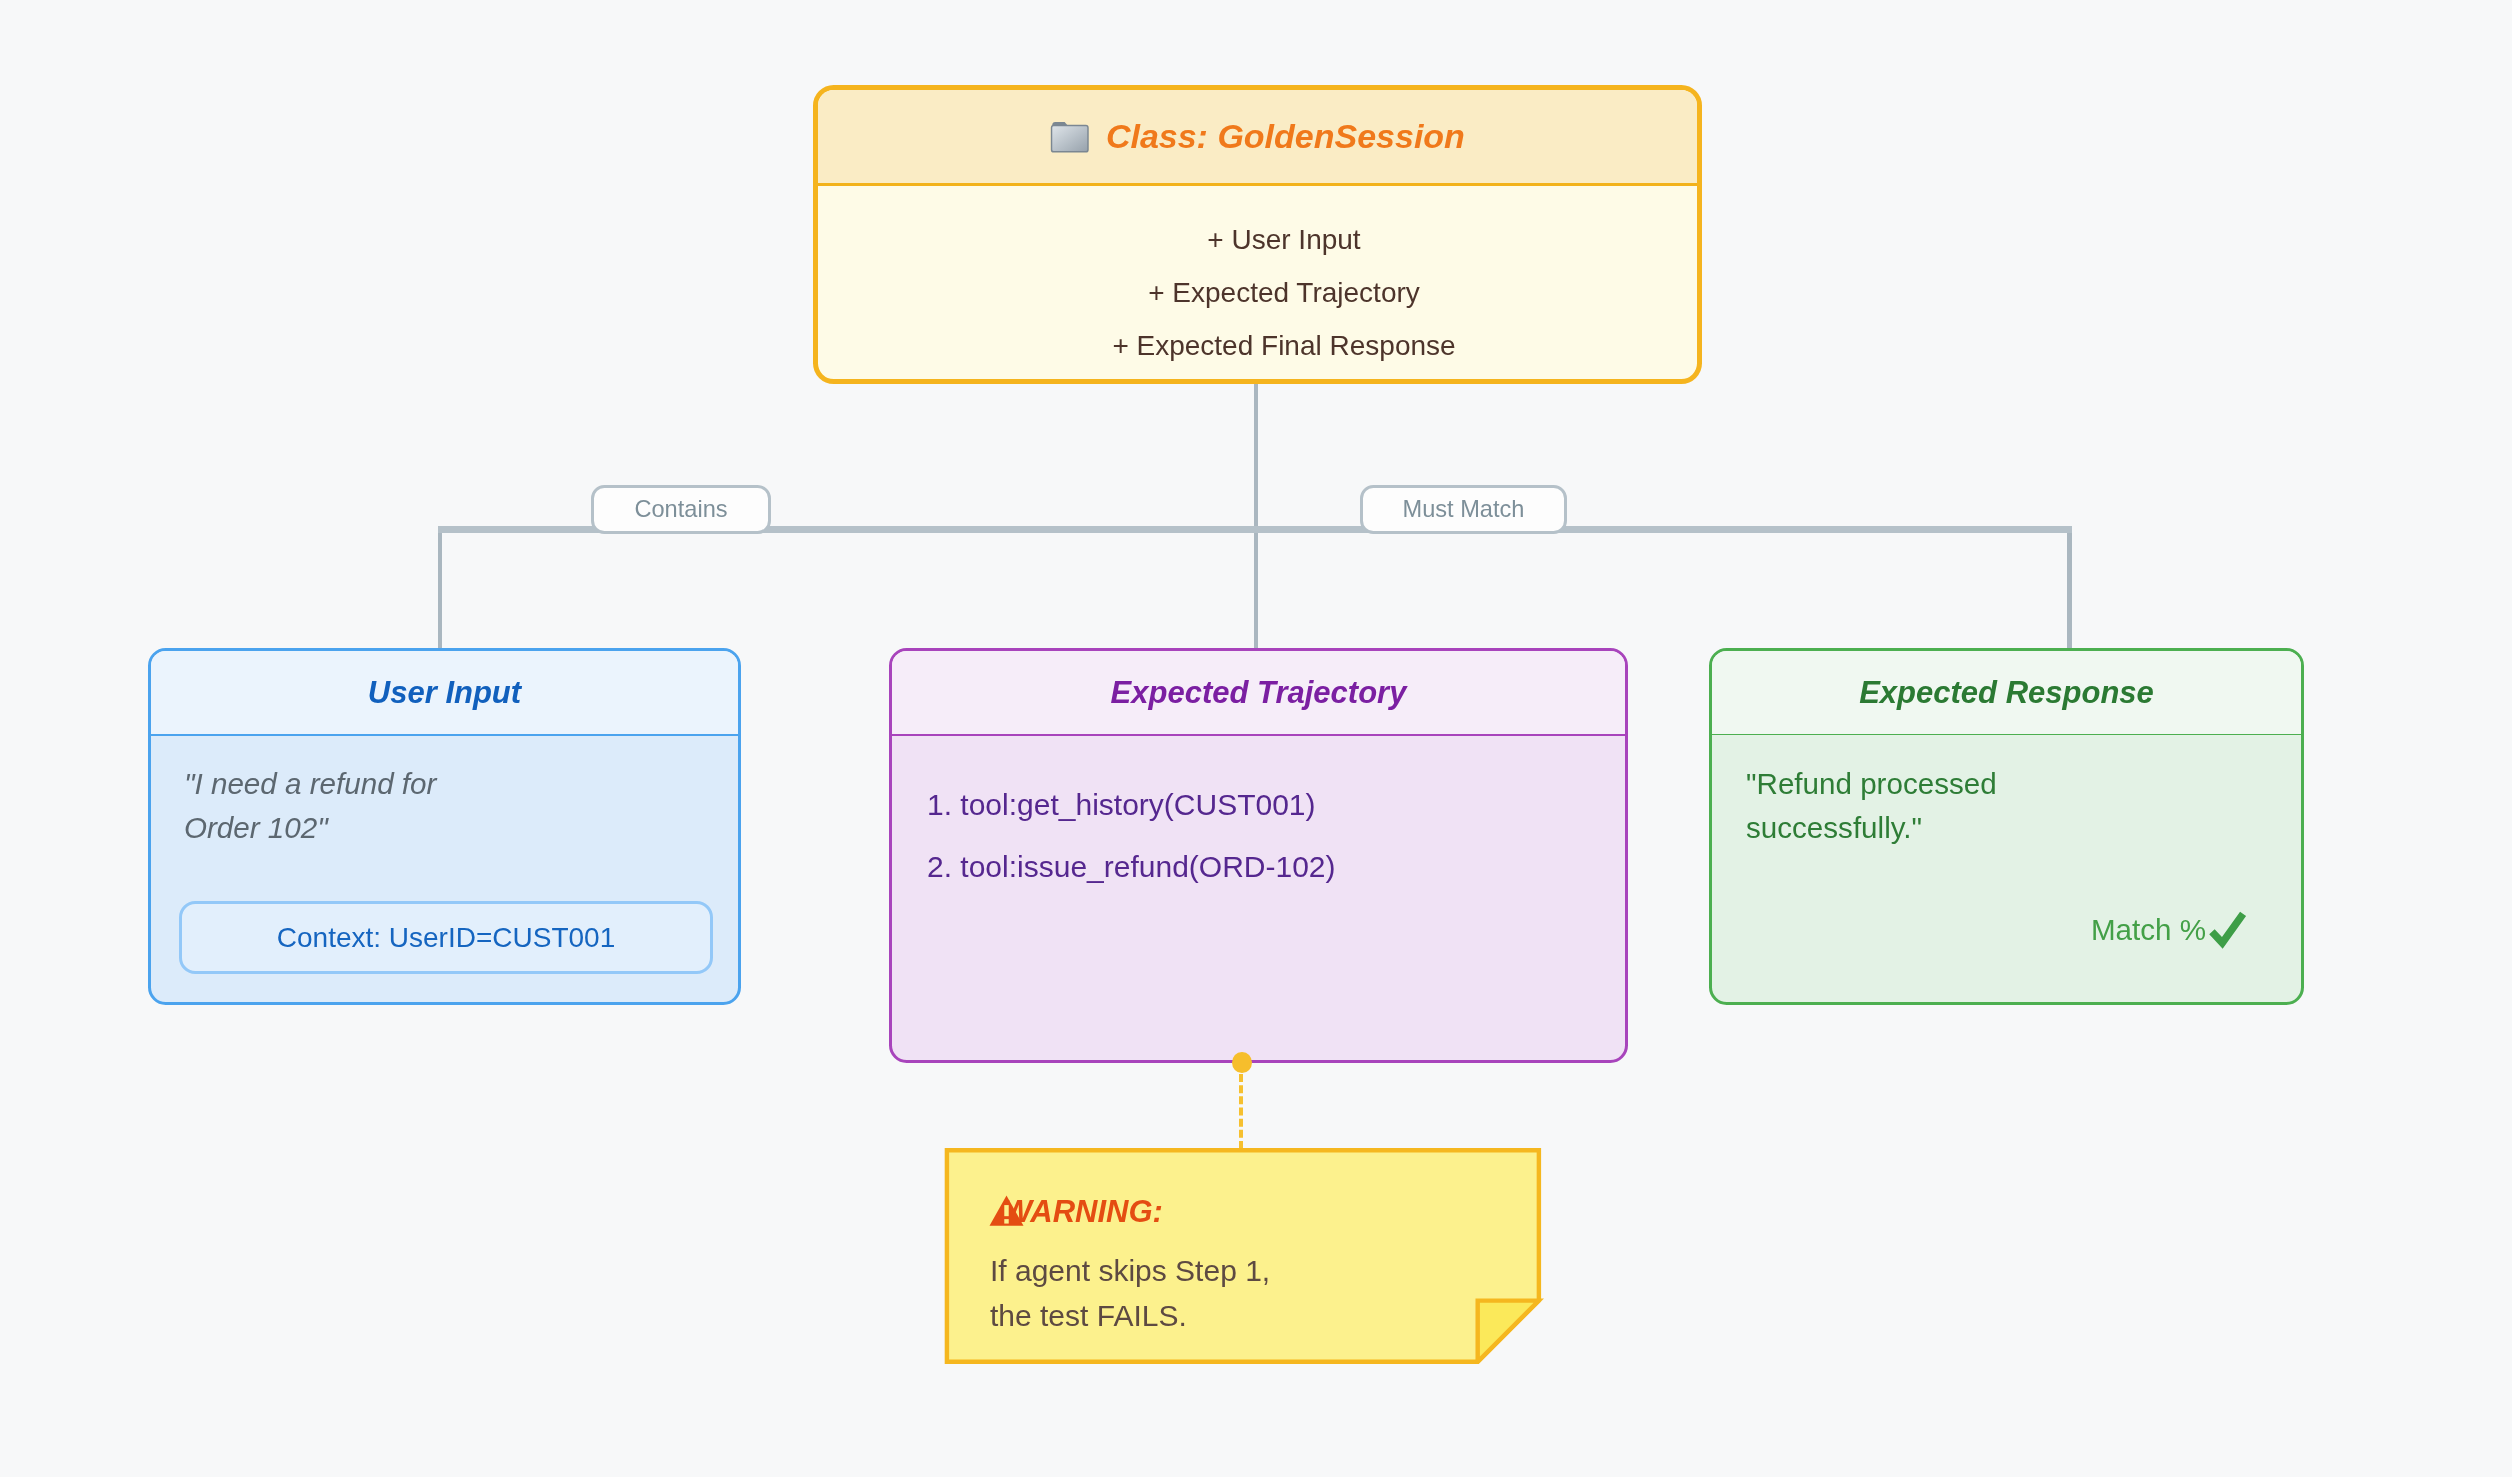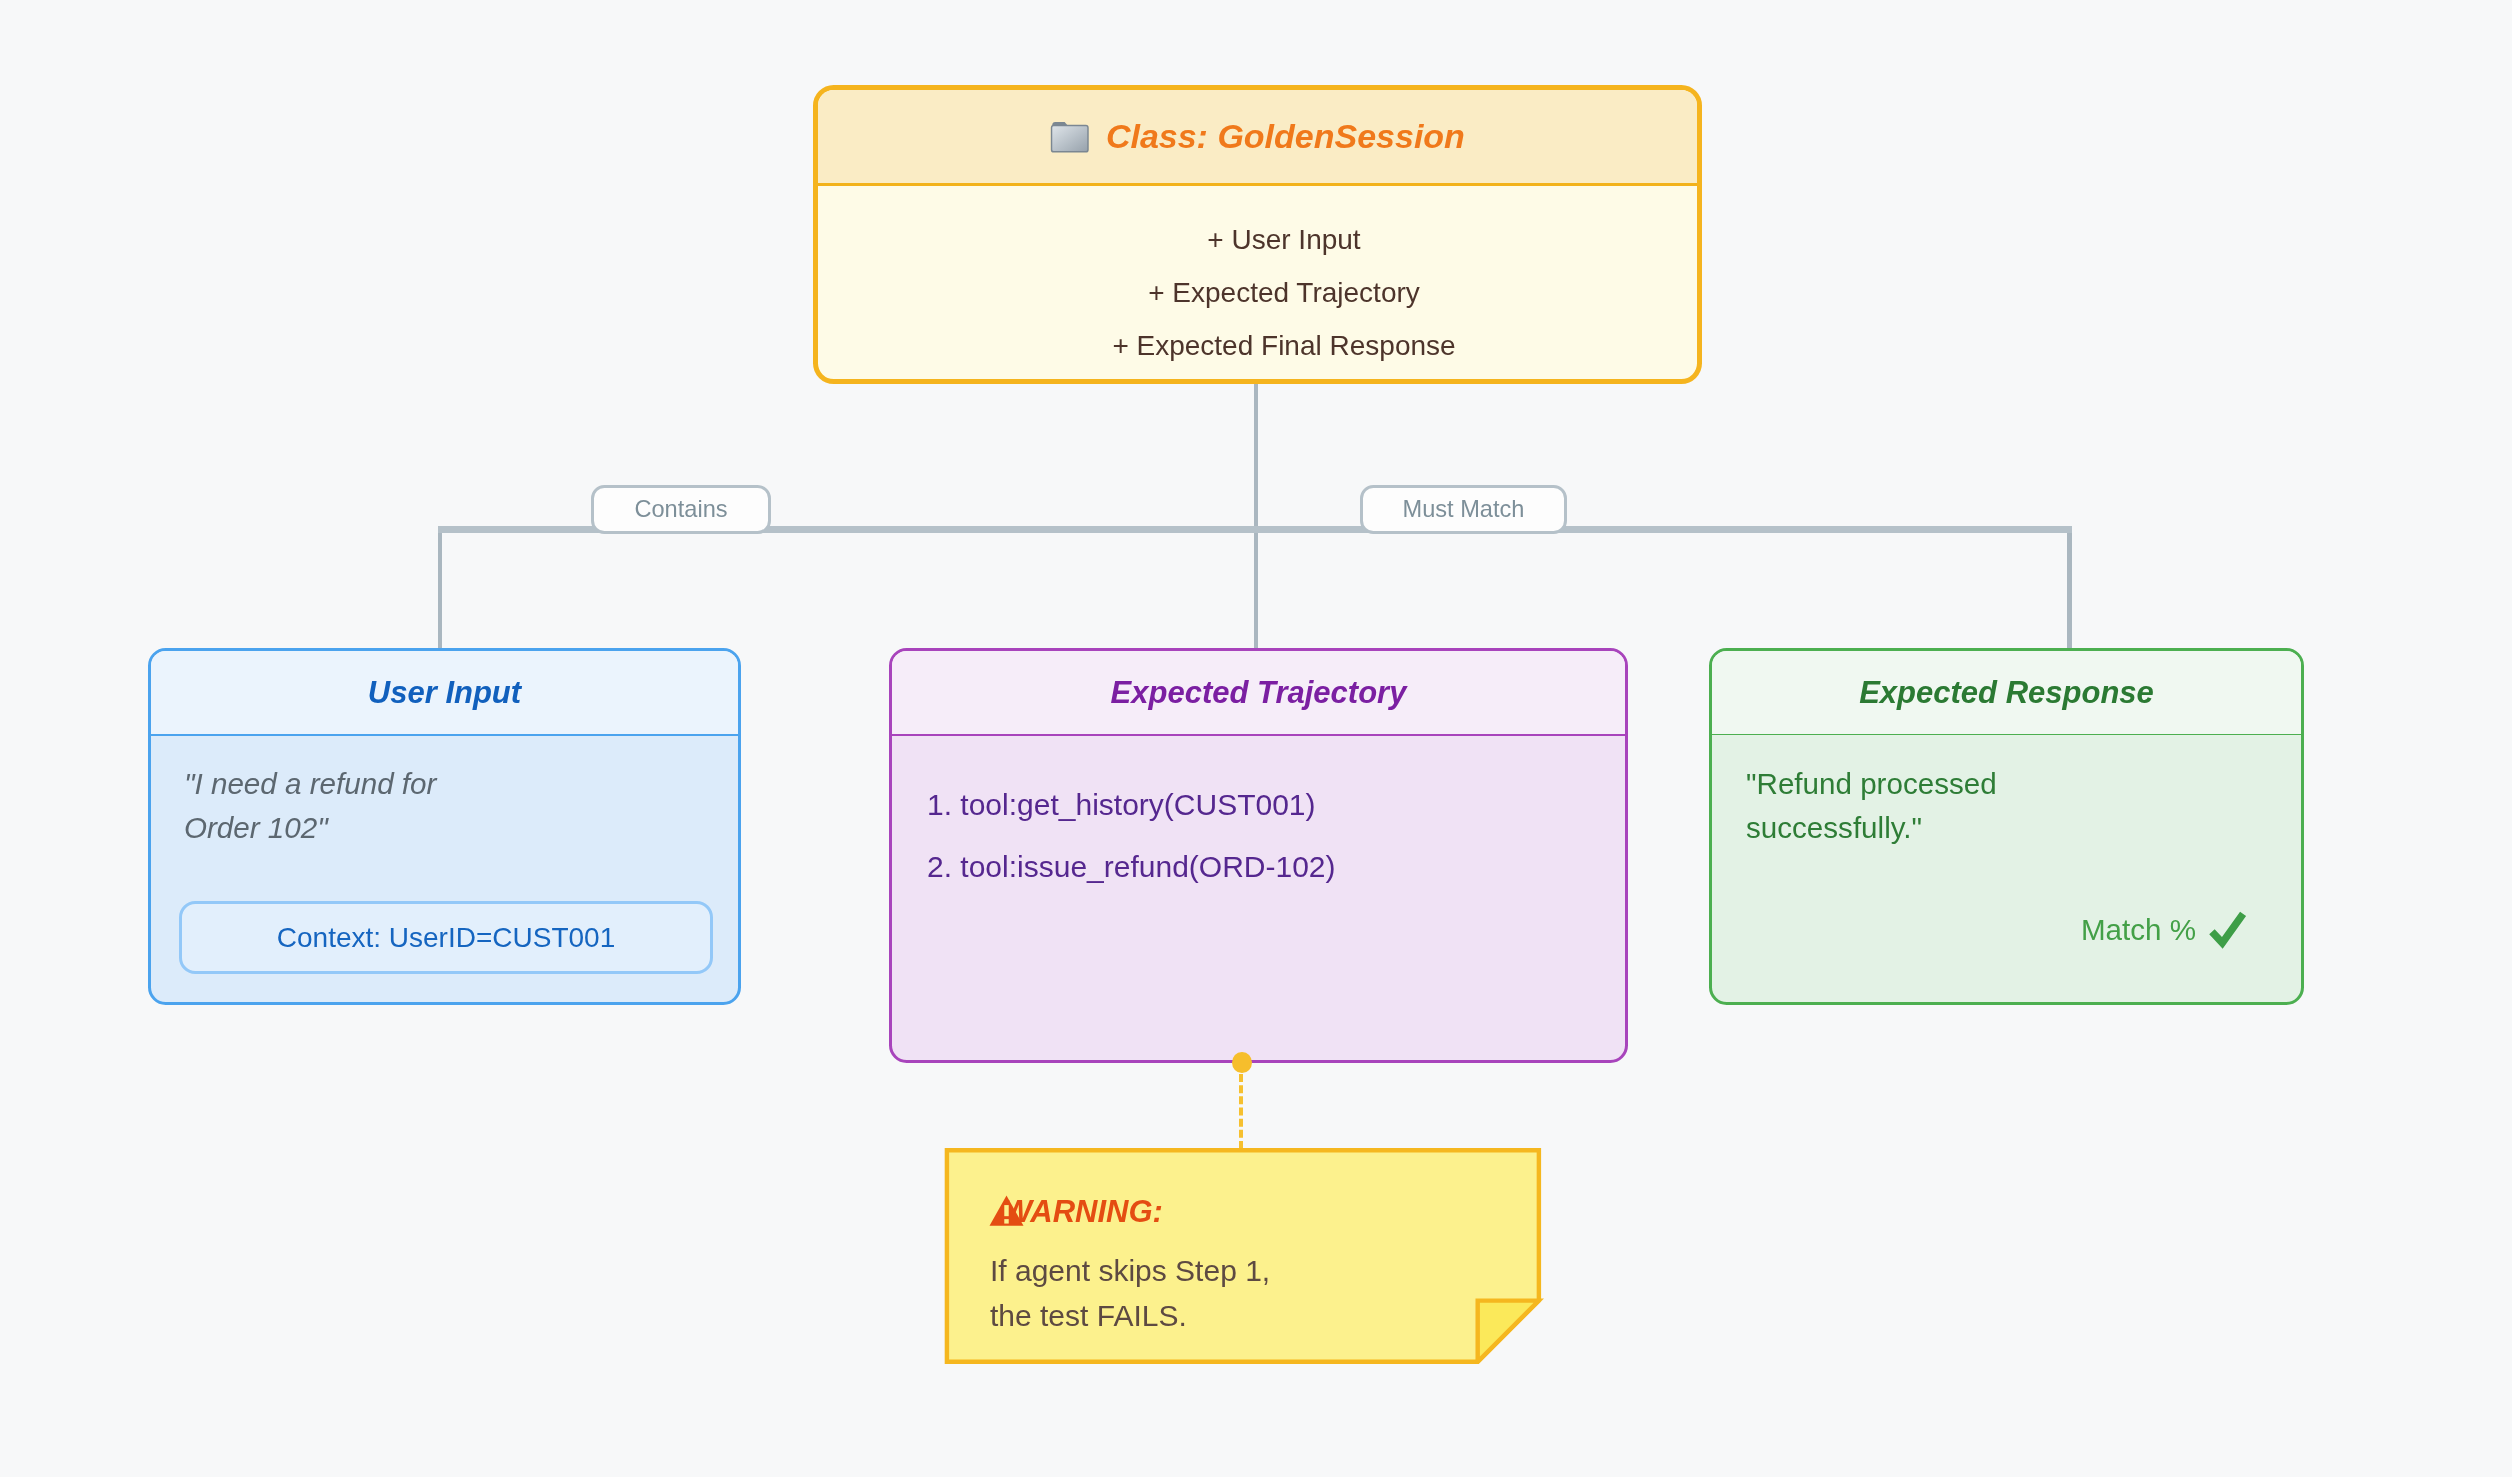--- a/index.html
+++ b/index.html
@@ -52,21 +52,21 @@
   .traj-step{display:block;color:#55278f;font-size:30px;line-height:37px;margin:0 0 25px 0;}
   .traj-steps{padding:50px 12px 0 35px;}
   
   .resp-node{
     left:1709px;top:648px;width:595px;height:357px;
     border:3px solid #4caf50;border-radius:17.7px;background:#e3f2e5;
   }
   .resp-node .hd{height:83px;background:#f0f8f1;border-bottom:1.5px solid #4caf50;color:#2b7a33;font-size:31px;}
   .resp-text{position:absolute;left:34px;top:111px;color:#2e7d36;font-size:29.6px;line-height:44px;}
   .match-row{
-    position:absolute;right:52px;top:257px;display:flex;align-items:center;gap:10px;
+    position:absolute;right:52px;top:257px;display:flex;align-items:center;gap:0;
     color:#43a047;font-size:29.6px;
   }
   
   .gold-dot{position:absolute;left:1232px;top:1052px;width:20px;height:21.4px;border-radius:50%;background:#f6be2c;z-index:4;}
   .gold-dash{position:absolute;left:1239px;top:1074px;height:75px;width:0;border-left:4.4px dashed #f6c02f;z-index:1;}
   
   .note-wrap{position:absolute;left:944px;top:1148px;width:600px;height:216px;z-index:2;}
   .note-wrap svg{position:absolute;left:0;top:0;}
   .note-heading{
     position:absolute;left:44px;top:46px;display:flex;align-items:flex-end;gap:14.8px;

